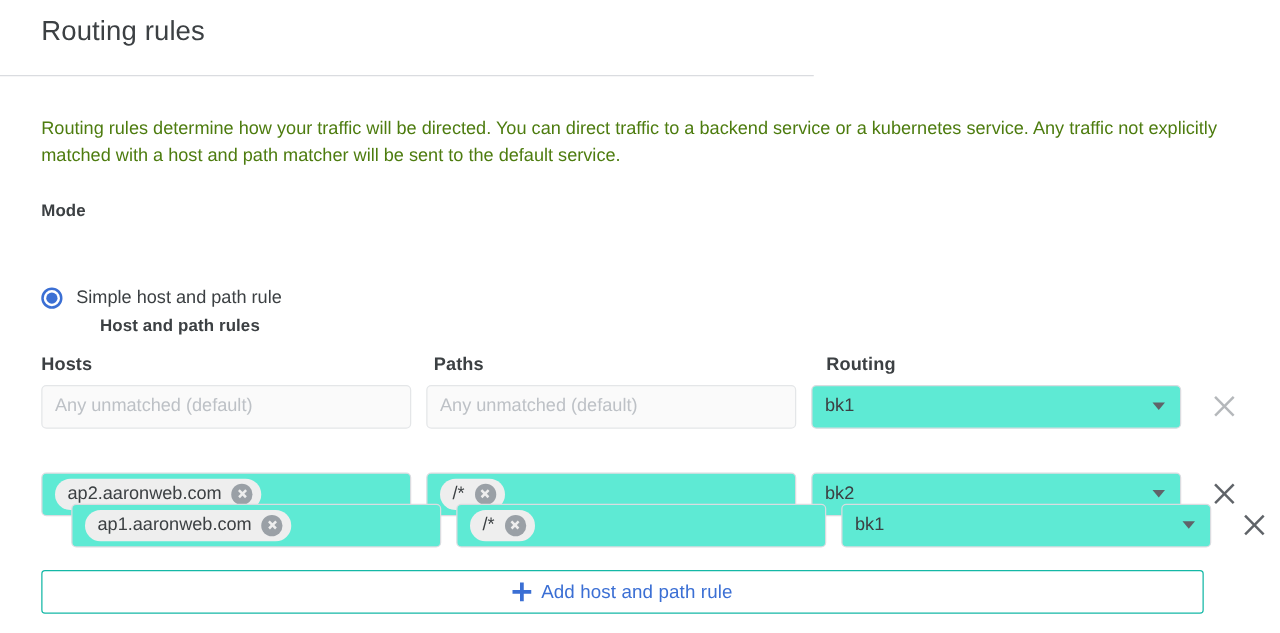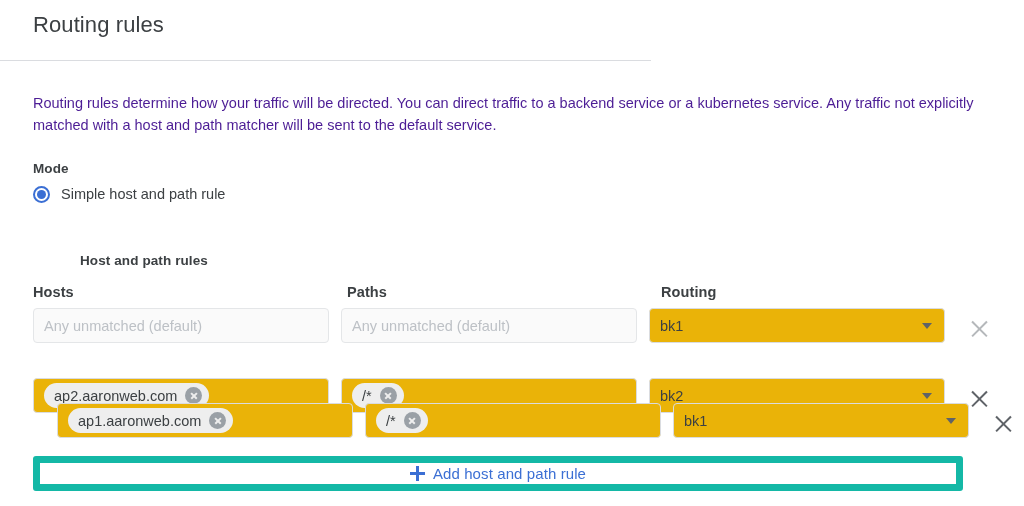--- a/index.html
+++ b/index.html
@@ -44,40 +44,41 @@
   }
 
   
   .description {
     position: absolute;
     left: 33px;
     top: 92px;
     width: 975px;
     font-size: 14.5px;
     line-height: 22px;
-    color: #4c1d95;
+    color: #4d7c0f;
   }
 
   
   .mode-label {
     position: absolute;
     left: 33px;
     top: 161px;
     font-size: 13.5px;
     font-weight: 700;
     color: #3c4043;
     letter-spacing: 0.1px;
   }
   .radio-row {
     position: absolute;
     left: 33px;
     display: flex;
     align-items: center;
     height: 22px;
     cursor: pointer;
+    margin-top: 44px;
   }
   .radio-row.r1 { top: 183px; }
   .radio-row.r2 { top: 206px; }
 
   .radio-outer {
     width: 17px;
     height: 17px;
     border-radius: 50%;
     border: 2px solid #bdc1c6;
     box-sizing: border-box;
@@ -132,32 +133,32 @@
   .col-header.paths   { left: 347px; }
   .col-header.service { left: 661px; }
 
   
   .rule-row {
     position: absolute;
     left: 33px;
     width: 960px;
     height: 36px;
     display: flex;
-    align-items: flex-end;
+    align-items: center;
   }
   .rule-row.row0 { top: 307px; }
   .rule-row.row1 { top: 377px; }
   .rule-row.row2 { top: 402px; padding-left: 24px; }
 
   .field {
     box-sizing: border-box;
     height: 35px;
     border: 1px solid #dadce0;
     border-radius: 4px;
-    background: #eab308;
+    background: #5eead4;
     display: flex;
     align-items: center;
     padding: 0 10px;
     position: relative;
   }
   .field.hosts   { width: 302px; margin-right: 12px; }
   .field.paths   { width: 302px; margin-right: 12px; }
   .field.service { width: 302px; margin-right: 10px; padding-right: 8px; }
 
   .field.disabled {
@@ -254,21 +255,21 @@
   .row-delete.muted::after { background: #b5b8bb; }
 
   
   .add-button {
     position: absolute;
     left: 33px;
     top: 456px;
     width: 930px;
     height: 35px;
     box-sizing: border-box;
-    border: 7px solid #14b8a6;
+    border: 1px solid #14b8a6;
     border-radius: 3px;
     background: #ffffff;
     display: flex;
     align-items: center;
     justify-content: center;
     cursor: pointer;
   }
   .add-plus {
     position: relative;
     width: 15px;

